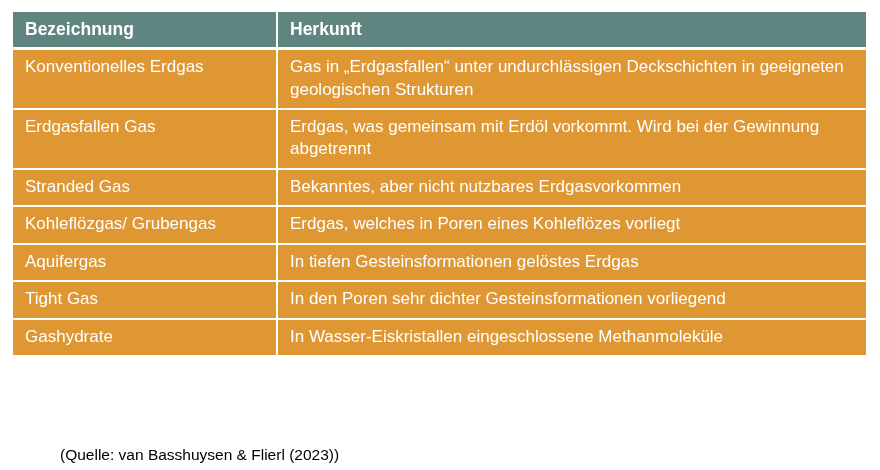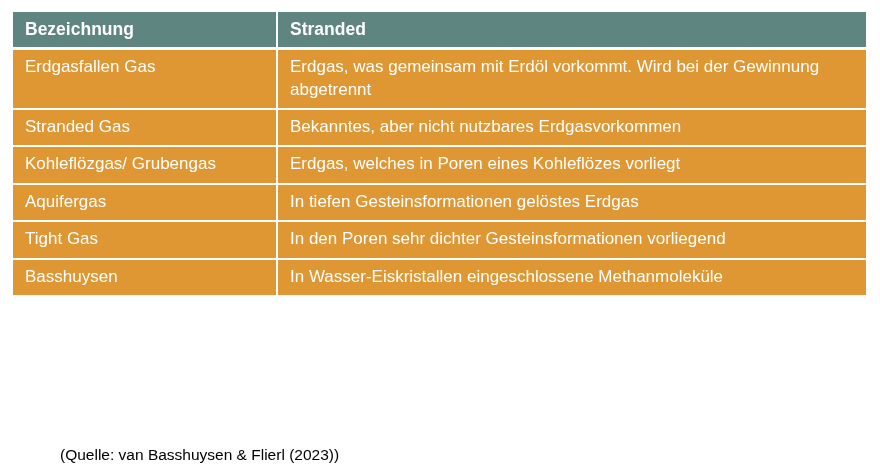--- a/index.html
+++ b/index.html
@@ -93,24 +93,28 @@
 
   <div class="table-wrap">
     <table class="data-table">
       <colgroup>
         <col class="col-name">
         <col class="col-origin">
       </colgroup>
       <thead>
         <tr>
           <th>Bezeichnung</th>
-          <th>Stranded</th>
+          <th>Herkunft</th>
         </tr>
       </thead>
       <tbody>
+        <tr>
+          <td class="cell-name">Konventionelles Erdgas</td>
+          <td class="cell-origin">Gas in „Erdgasfallen“ unter undurchlässigen Deckschichten in geeigneten geologischen Strukturen</td>
+        </tr>
         <tr>
           <td class="cell-name">Erdgasfallen Gas</td>
           <td class="cell-origin">Erdgas, was gemeinsam mit Erdöl vorkommt. Wird bei der Gewinnung abgetrennt</td>
         </tr>
         <tr>
           <td class="cell-name">Stranded Gas</td>
           <td class="cell-origin">Bekanntes, aber nicht nutzbares Erdgasvorkommen</td>
         </tr>
         <tr>
           <td class="cell-name">Kohleflözgas/ Grubengas</td>
@@ -118,21 +122,21 @@
         </tr>
         <tr>
           <td class="cell-name">Aquifergas</td>
           <td class="cell-origin">In tiefen Gesteinsformationen gelöstes Erdgas</td>
         </tr>
         <tr>
           <td class="cell-name">Tight Gas</td>
           <td class="cell-origin">In den Poren sehr dichter Gesteinsformationen vorliegend</td>
         </tr>
         <tr>
-          <td class="cell-name">Basshuysen</td>
+          <td class="cell-name">Gashydrate</td>
           <td class="cell-origin">In Wasser-Eiskristallen eingeschlossene Methanmoleküle</td>
         </tr>
       </tbody>
     </table>
   </div>
 
   <div class="source-note">(Quelle: van Basshuysen &amp; Flierl (2023))</div>
 
 </div>
 

